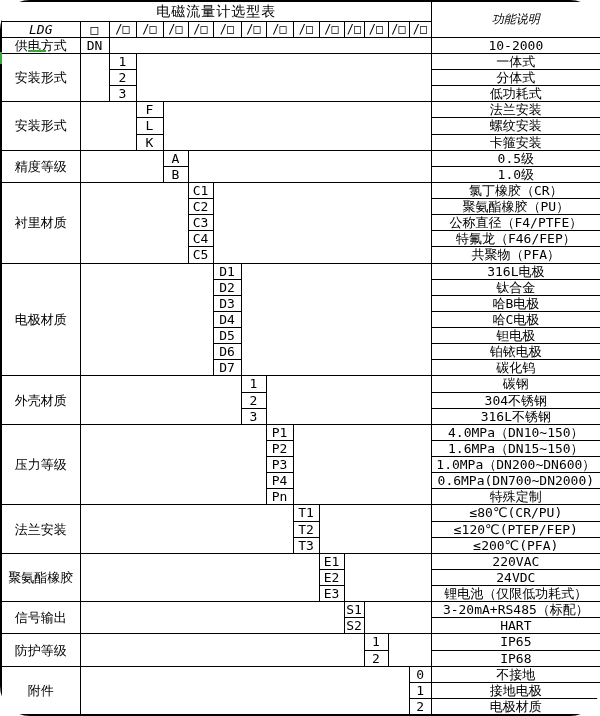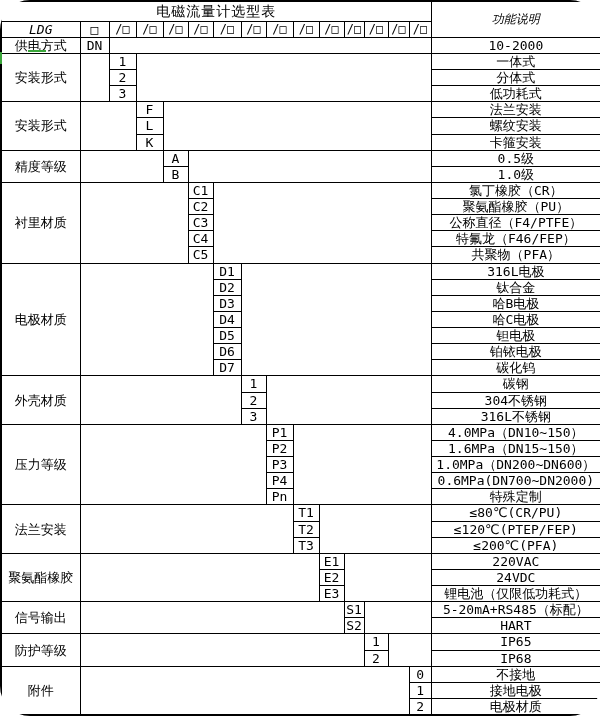--- a/index.html
+++ b/index.html
@@ -237,21 +237,21 @@
         </tr>
         <tr>
           <td class="code">E3</td>
           <td class="desc">锂电池（仅限低功耗式）</td>
         </tr>
         <tr>
           <td class="glabel gt" rowspan="2">信号输出</td>
           <td class="gt" colspan="10" rowspan="2"></td>
           <td class="code gt">S1</td>
           <td class="gt" colspan="3" rowspan="2"></td>
-          <td class="desc gt">5-20mA+RS485（标配）</td>
+          <td class="desc gt">3-20mA+RS485（标配）</td>
         </tr>
         <tr>
           <td class="code">S2</td>
           <td class="desc">HART</td>
         </tr>
         <tr>
           <td class="glabel gt" rowspan="2">防护等级</td>
           <td class="gt" colspan="11" rowspan="2"></td>
           <td class="code gt">1</td>
           <td class="gt" colspan="2" rowspan="2"></td>

